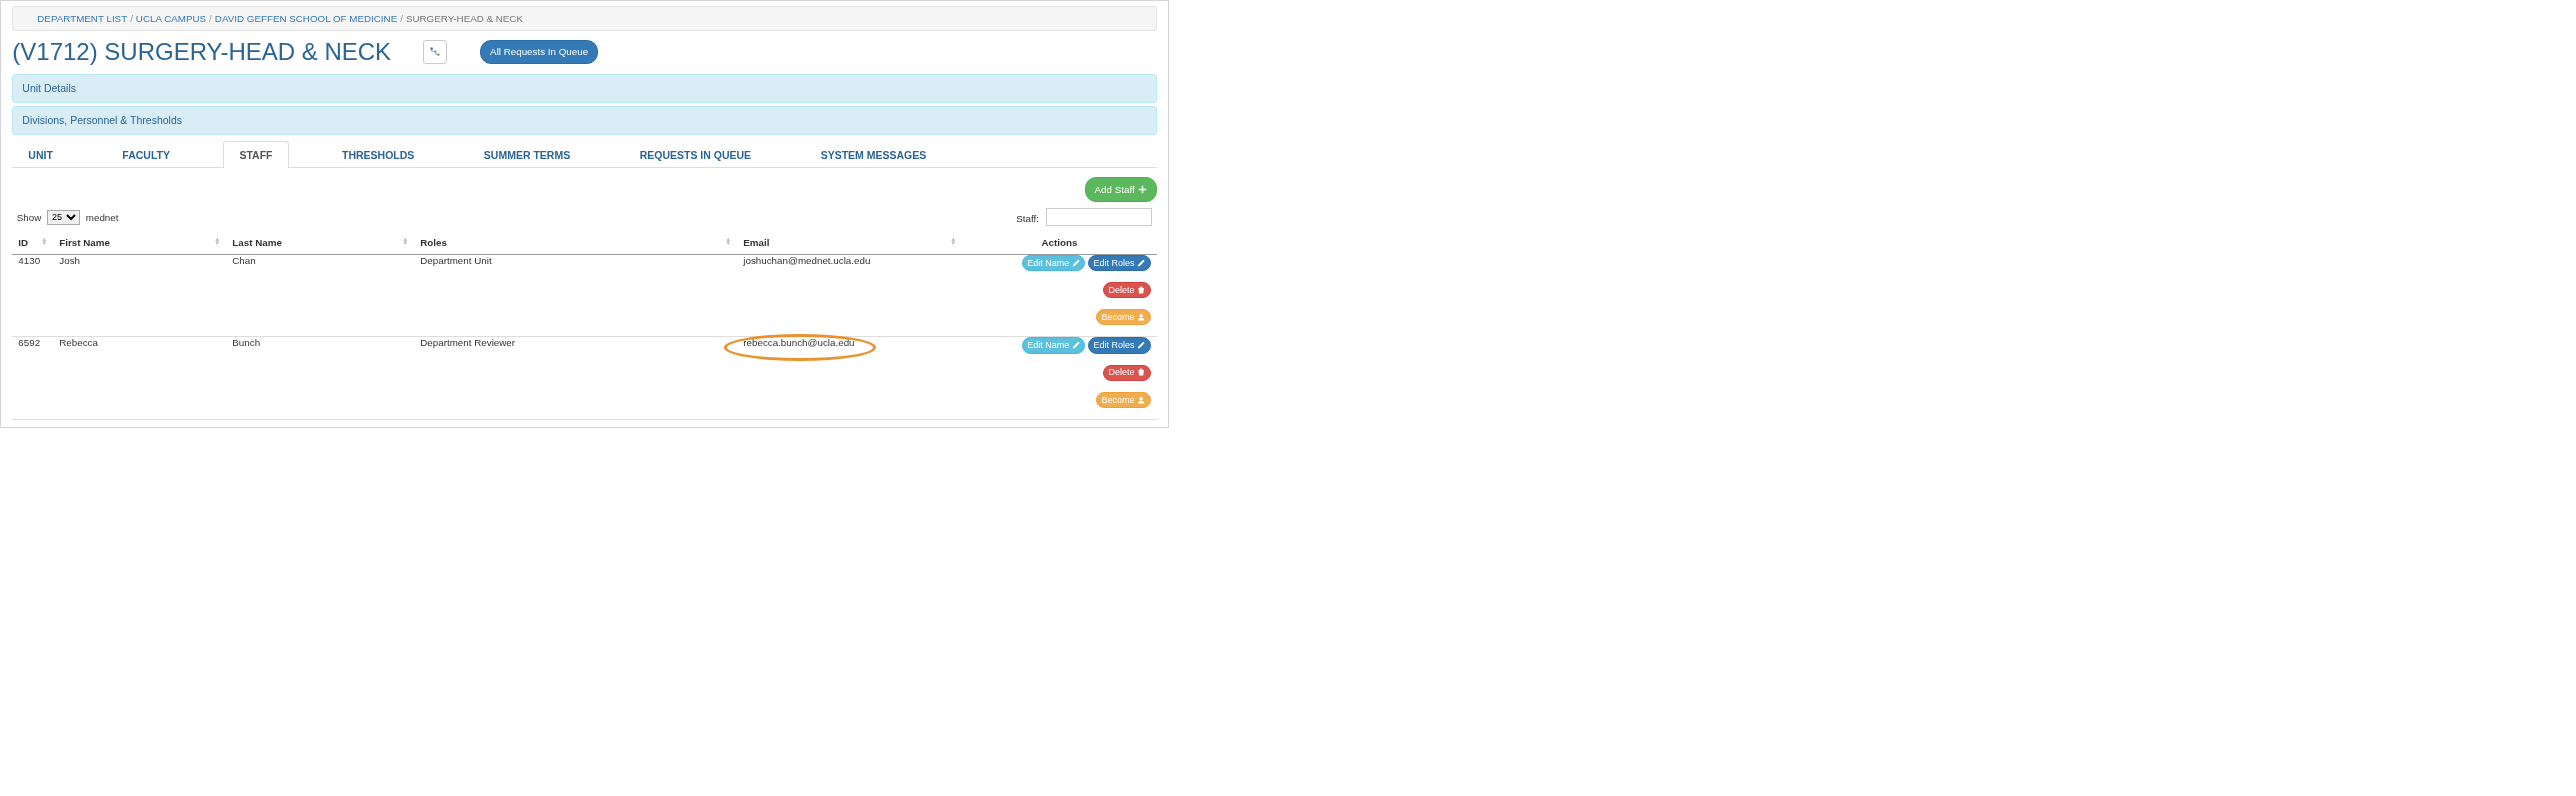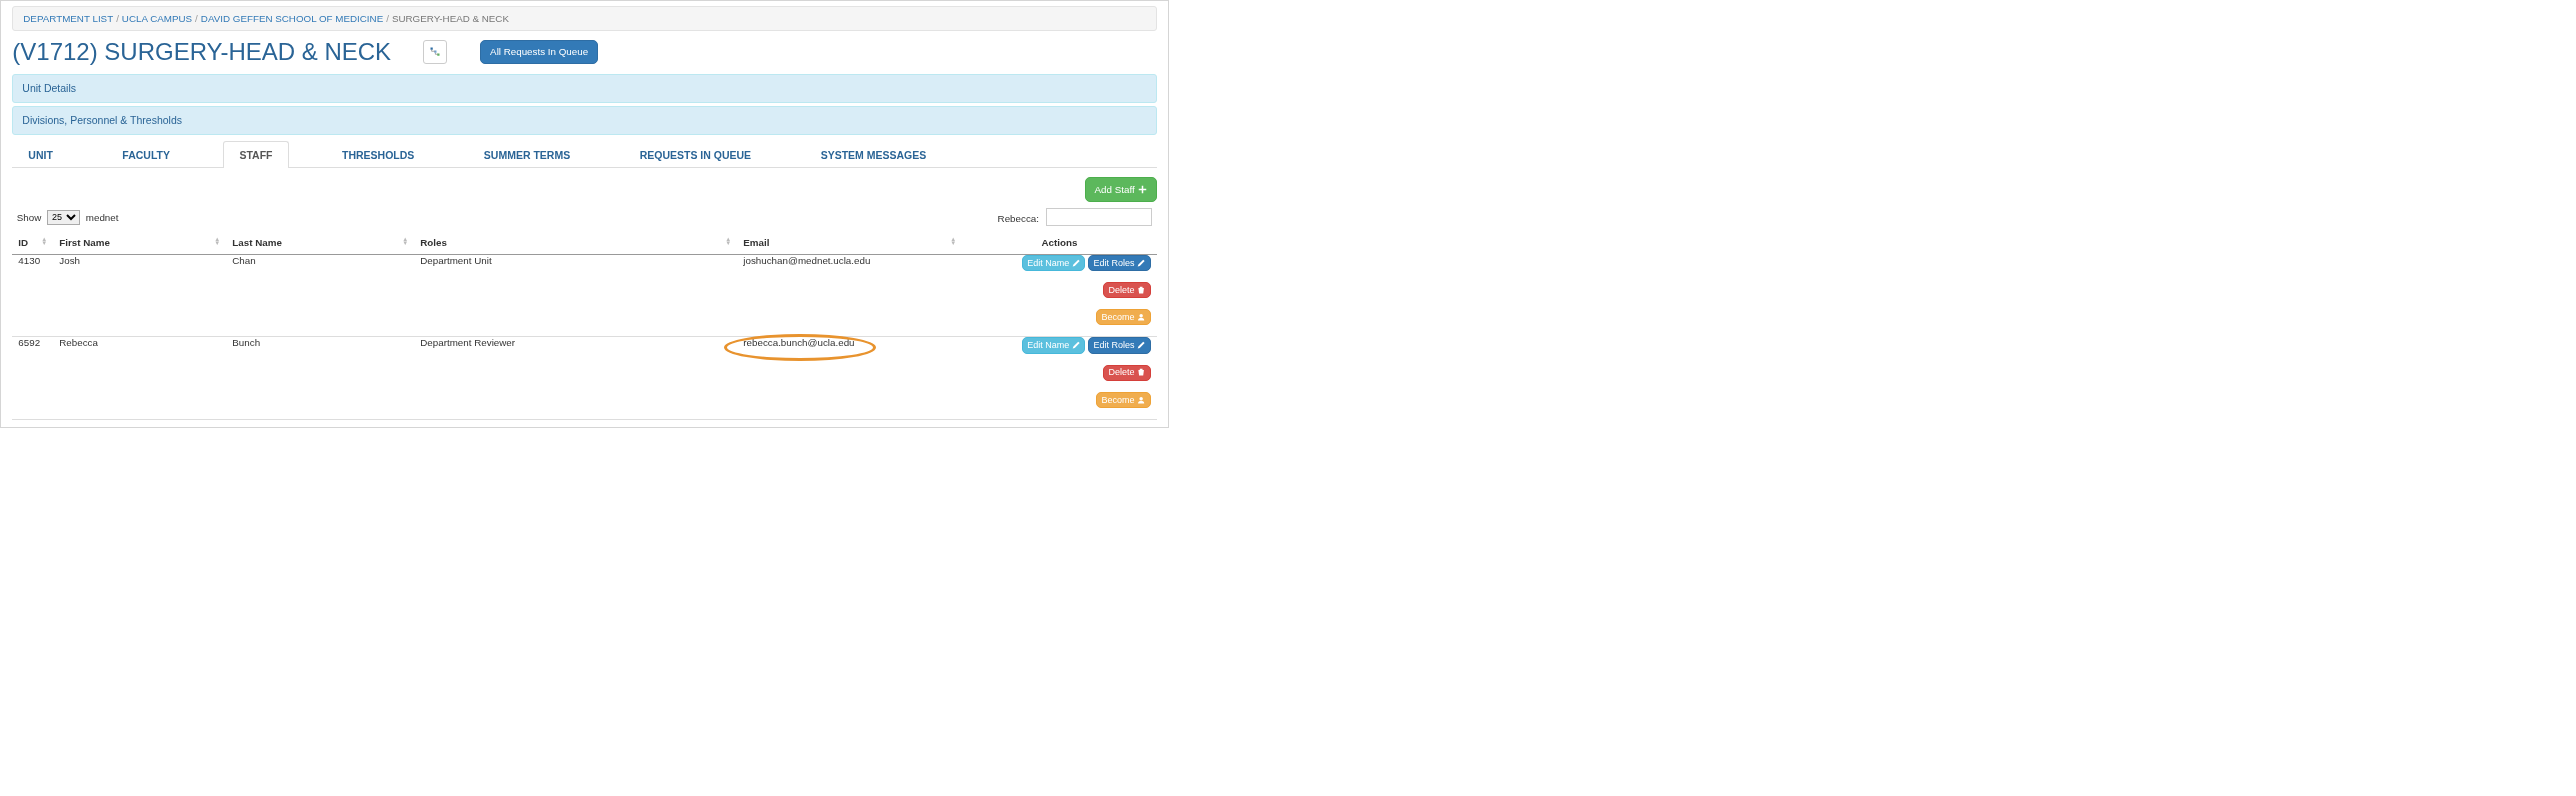--- a/index.html
+++ b/index.html
@@ -15,21 +15,21 @@
     border: 0.8px solid #d5d5d5;
     margin: 0;
     position: relative;
     padding-bottom: 7.5px;
   }
   .breadcrumb-bar {
     background: #f5f5f5;
     border: 0.8px solid #e3e3e3;
     border-radius: 3px;
     margin: 4.5px 11.3px 7.5px 11.3px;
-    padding: 6px 10px;
+    padding: 6px 24px;
     color: #888;
     font-size: 9.8px;
   }
   .breadcrumb-bar a {
     color: #337ab7;
     text-decoration: none;
   }
   .breadcrumb-bar .sep { margin: 0 3px; color: #999; }
   .breadcrumb-bar .current { color: #777; }
 
@@ -54,21 +54,21 @@
     border: 0.8px solid #ccc;
     background: #fff;
     border-radius: 3px;
     margin-right: 9px;
     cursor: pointer;
   }
   .btn {
     display: inline-flex;
     align-items: center;
     border: 0.8px solid transparent;
-    border-radius: 5px;
+    border-radius: 11px;
     padding: 4.5px 9px;
     font-size: 9.8px;
     line-height: 1.4;
     cursor: pointer;
     white-space: nowrap;
   }
   .btn-primary { background: #337ab7; border-color: #2e6da4; color: #fff; }
   .btn-success { background: #5cb85c; border-color: #4cae4c; color: #fff; }
   .btn-info    { background: #5bc0de; border-color: #46b8da; color: #fff; }
   .btn-danger  { background: #d9534f; border-color: #d43f3a; color: #fff; }
@@ -237,21 +237,21 @@
 
     <div class="table-controls">
       <div class="length-menu">
         <span>Show</span>
         <select>
           <option>25</option>
         </select>
         <span>mednet</span>
       </div>
       <div class="search-box">
-        <span>Rebecca:</span>
+        <span>Staff:</span>
         <input type="text" style="">
       </div>
     </div>
 
     <table class="data">
       <colgroup>
         <col style="width:41px">
         <col style="width:173px">
         <col style="width:188px">
         <col style="width:323px">

